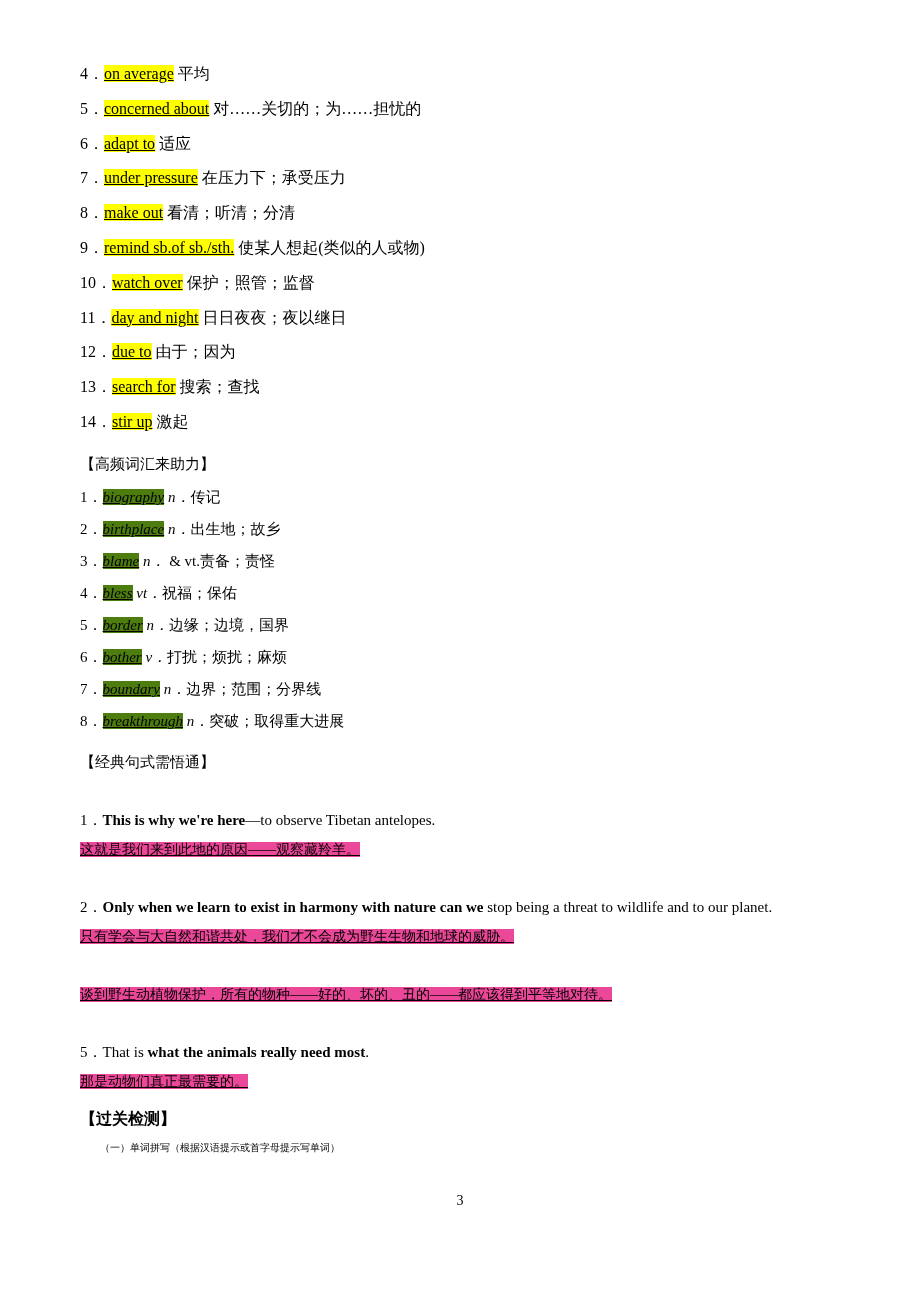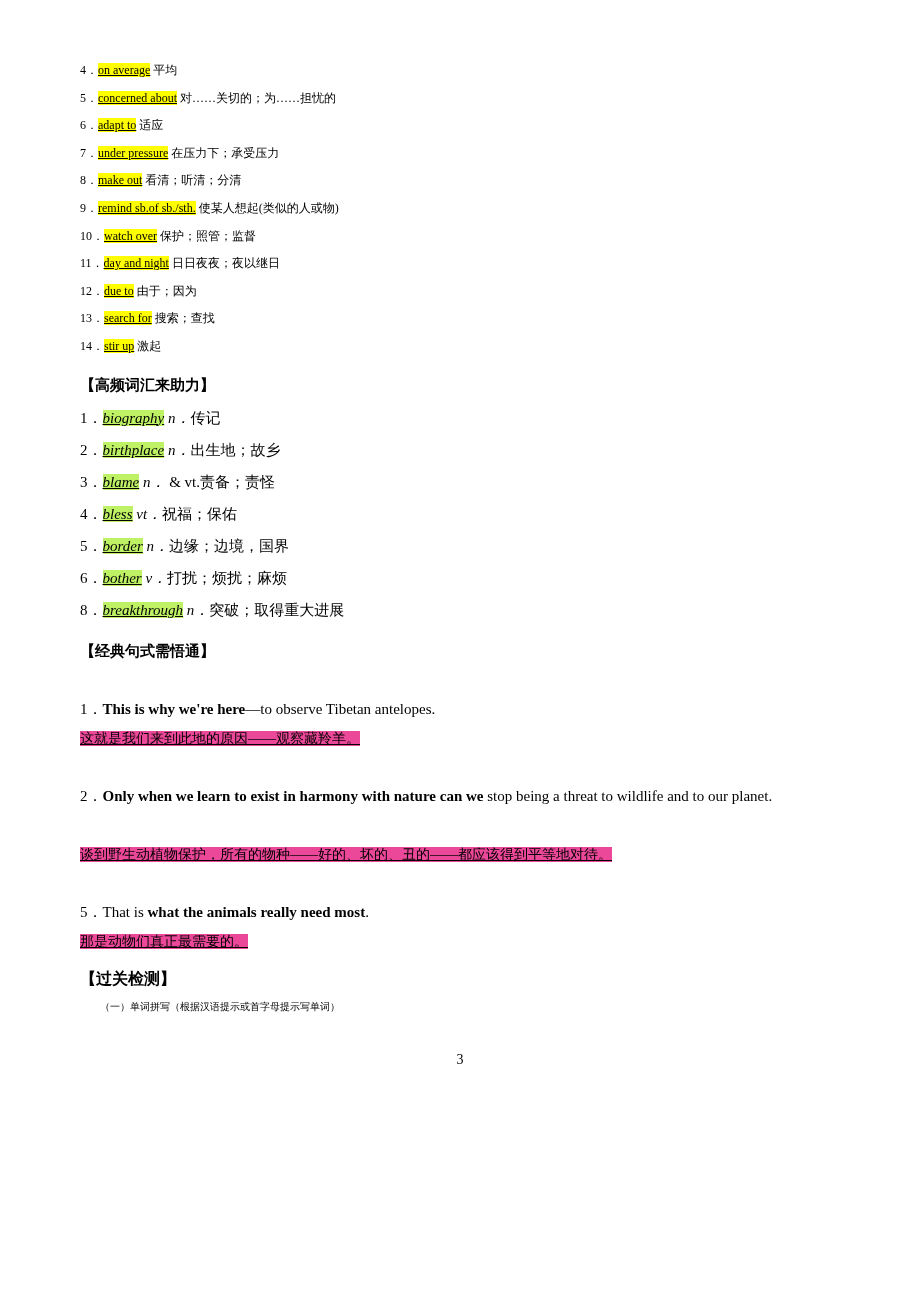--- a/index.html
+++ b/index.html
@@ -6,38 +6,38 @@
     body {
       background: #fff;
       font-family: "SimSun", "宋体", "Times New Roman", serif;
       font-size: 15px;
       color: #000;
       padding: 60px 80px 60px 80px;
       line-height: 1.8;
     }
     .phrase-item {
       margin-bottom: 6px;
-      font-size: 12px;
+      font-size: 16px;
     }
     .highlight {
       background-color: #ffff00;
       text-decoration: underline;
     }
     .section-header {
-      font-weight: bold;
+      font-weight: normal;
       font-size: 15px;
       margin-top: 14px;
       margin-bottom: 6px;
     }
     .vocab-item {
       margin-bottom: 5px;
       font-size: 15px;
     }
     .vocab-item .word {
-      background-color: #bef264;
+      background-color: #4d7c0f;
       text-decoration: underline;
       font-style: italic;
     }
     .vocab-item .pos {
       font-style: italic;
     }
     .sentence-item {
       margin-bottom: 10px;
       margin-top: 31px;
     }
@@ -90,30 +90,32 @@
   </div>
 
 <div>
     <div class="section-header">【高频词汇来助力】</div>
     <div class="vocab-item"><span>1．</span><span class="word">biography</span> <span class="pos"><em>n</em>．</span><span>传记</span></div>
     <div class="vocab-item"><span>2．</span><span class="word">birthplace</span> <span class="pos"><em>n</em>．</span><span>出生地；故乡</span></div>
     <div class="vocab-item"><span>3．</span><span class="word">blame</span> <span class="pos"><em>n</em>．</span><span> &amp; vt.</span><span>责备；责怪</span></div>
     <div class="vocab-item"><span>4．</span><span class="word">bless</span> <span class="pos"><em>vt</em>．</span><span>祝福；保佑</span></div>
     <div class="vocab-item"><span>5．</span><span class="word">border</span> <span class="pos"><em>n</em>．</span><span>边缘；边境，国界</span></div>
     <div class="vocab-item"><span>6．</span><span class="word">bother</span> <span class="pos"><em>v</em>．</span><span>打扰；烦扰；麻烦</span></div>
+    <div class="vocab-item"><span>7．</span><span class="word">boundary</span> <span class="pos"><em>n</em>．</span><span>边界；范围；分界线</span></div>
     <div class="vocab-item"><span>8．</span><span class="word">breakthrough</span> <span class="pos"><em>n</em>．</span><span>突破；取得重大进展</span></div>
   </div>
 <div>
     <div class="section-header">【经典句式需悟通】</div>
     <div class="sentence-item">
       <div class="en-sentence"><span>1．</span><strong>This is why we're here</strong><span>—to observe Tibetan antelopes.</span></div>
       <div class="cn-block"><span class="cn-sentence">这就是我们来到此地的原因——观察藏羚羊。</span></div>
     </div>
     <div class="sentence-item">
       <div class="en-sentence"><span>2．</span><strong>Only when we learn to exist in harmony with nature can we</strong><span> stop being a threat to wildlife and to our planet.</span></div>
+      <div class="cn-block"><span class="cn-sentence">只有学会与大自然和谐共处，我们才不会成为野生生物和地球的威胁。</span></div>
     </div>
     <div class="sentence-item">
       <div class="cn-block"><span class="cn-sentence">谈到野生动植物保护，所有的物种——好的、坏的、丑的——都应该得到平等地对待。</span></div>
     </div>
     <div class="sentence-item">
       <div class="en-sentence"><span>5．</span><span>That is </span><strong>what the animals really need most</strong><span>.</span></div>
       <div class="cn-block"><span class="cn-sentence">那是动物们真正最需要的。</span></div>
     </div>
   </div>
 <div>

